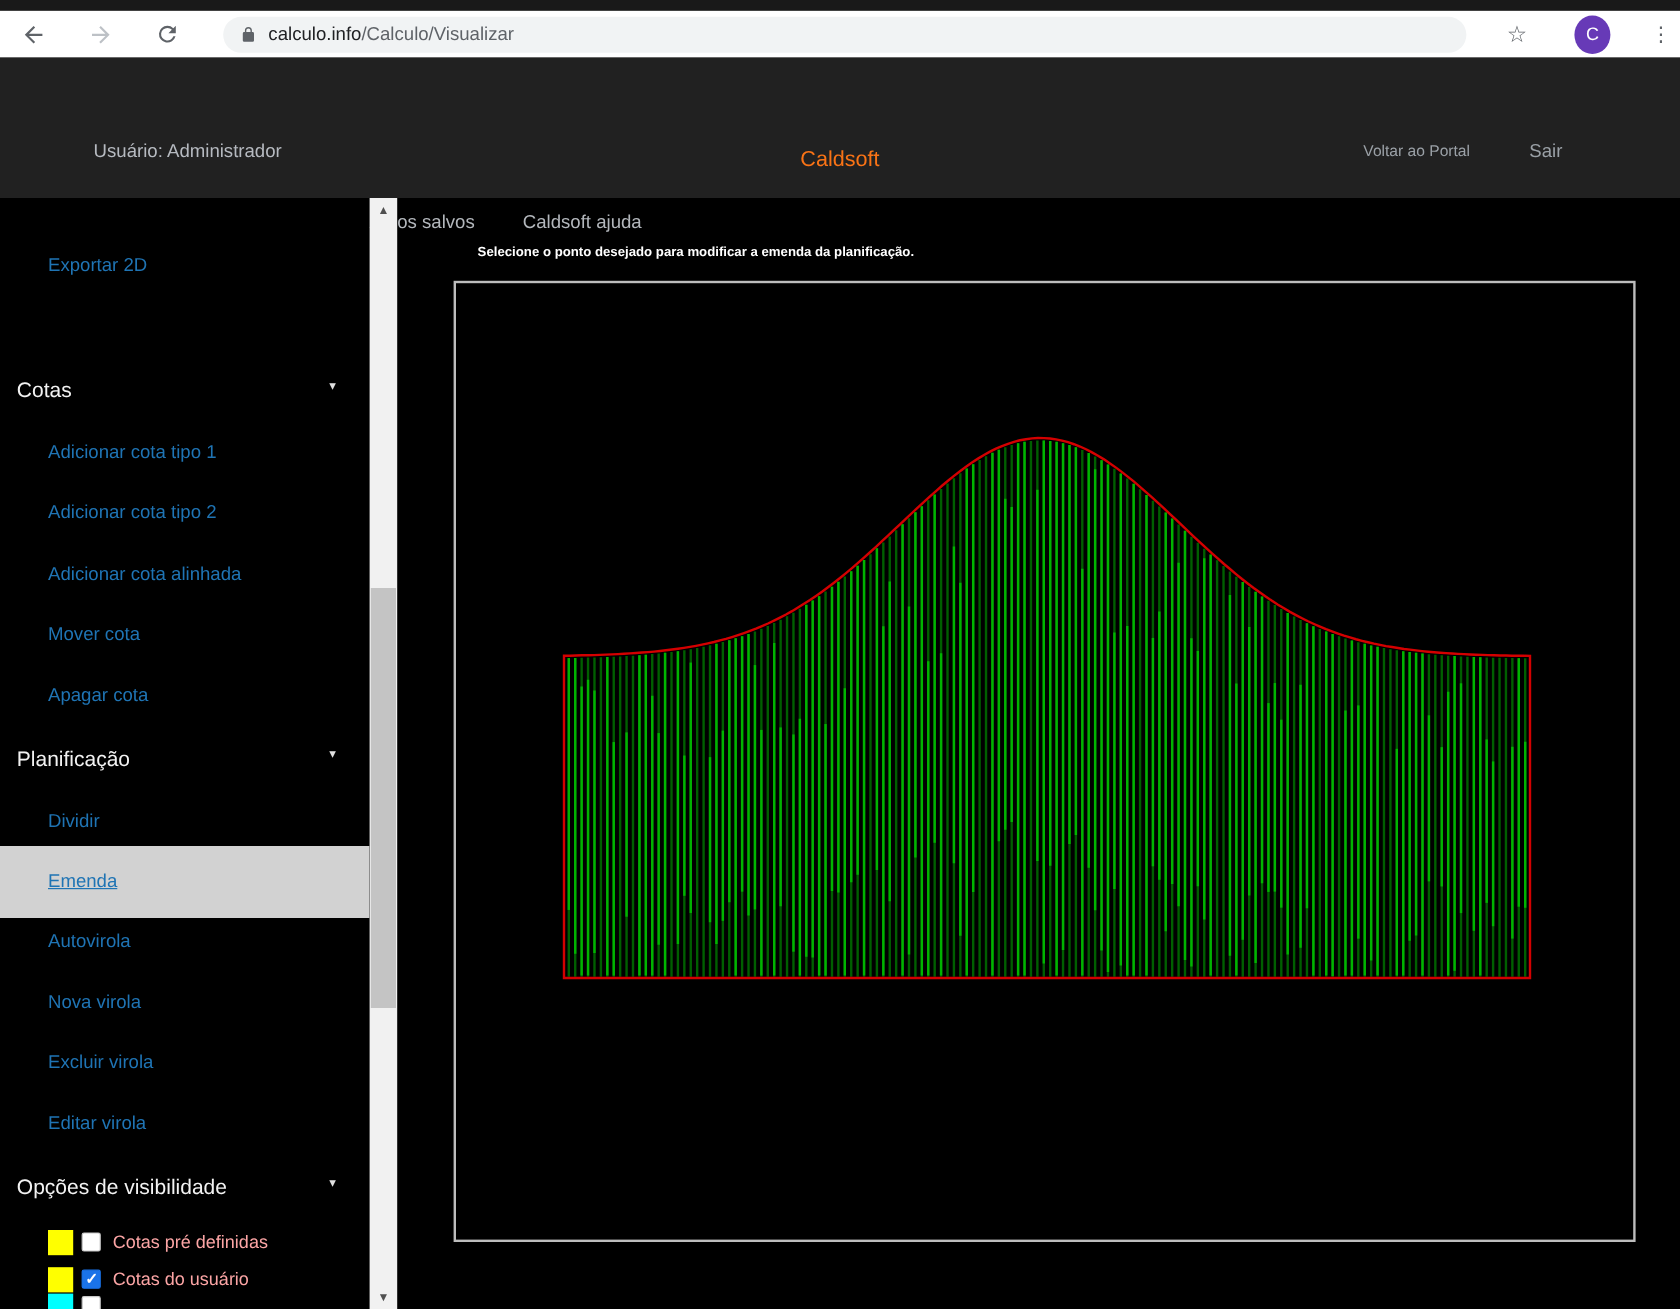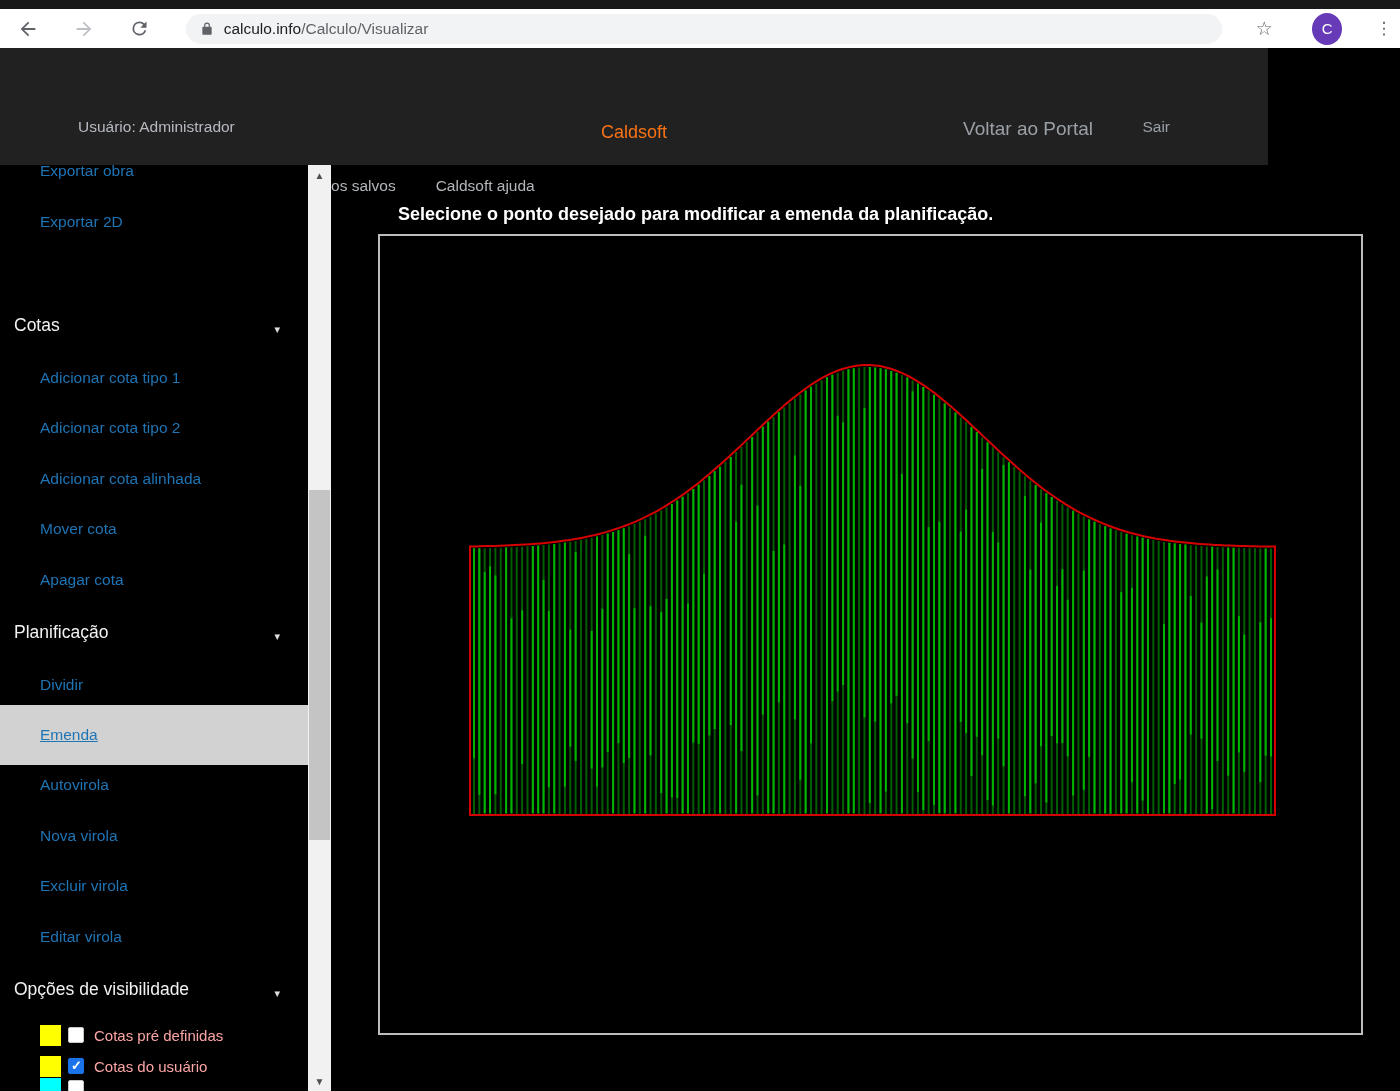--- a/index.html
+++ b/index.html
@@ -19,57 +19,57 @@
              border-radius:16px; display:flex; align-items:center; padding:0 14px; }
   #url-text { font-size:15.5px; margin-left:10px; white-space:nowrap; }
   #url-text .host { color:#202124; }
   #url-text .path { color:#5f6368; }
   #star-btn { margin-left:10px; color:#5f6368; font-size:19px; }
   #avatar { margin-left:16px; width:32px; height:32px; border-radius:50%;
             color:#fff; font-size:15px; display:flex; align-items:center; justify-content:center; }
   #kebab-btn { margin-left:10px; color:#5f6368; font-size:17px; letter-spacing:0; }
 
   
-  #app-header { left:0; top:48px; width:1268px; height:117px; background:#212121; }
+  #app-header { left:0; top:48px; width:1400px; height:117px; background:#212121; }
   #user-label { position:absolute; left:78px; top:70px; font-size:15.5px; color:#b6bac0; }
   #app-title  { position:absolute; left:0; top:74px; width:100%; text-align:center;
                 font-size:18px; color:#f97316; }
-  #portal-link{ position:absolute; right:175px; top:70px; font-size:19px; color:#9aa0a6; cursor:pointer; }
+  #portal-link{ position:absolute; right:175px; top:70px; font-size:13px; color:#9aa0a6; cursor:pointer; }
   #logout-link{ position:absolute; right:98px;  top:70px; font-size:15.5px; color:#9aa0a6; cursor:pointer; }
   #nav-row { position:absolute; left:77px; top:129px; display:flex; gap:40px; }
   .nav-link { font-size:15.5px; color:#b3b7bc; cursor:pointer; white-space:nowrap; }
 
   
   #sidebar { left:0; top:165px; width:308px; height:926px; background:#000; overflow:hidden; }
   .sb-row { position:absolute; left:0; width:308px; height:34px; transform:translateY(-50%);
             display:flex; align-items:center; }
   .sb-link { padding-left:40px; font-size:15.5px; color:#1f74b4; cursor:pointer; }
   .sb-section { padding-left:14px; font-size:17.5px; color:#f2f2f2; cursor:pointer;
-                width:100%; display:flex; align-items:flex-end; }
+                width:100%; display:flex; align-items:flex-start; }
   .sb-caret { margin-left:auto; margin-right:28px; color:#e0e0e0; font-size:11px; }
   .sb-active-row { position:absolute; left:0; width:308px; height:60px; transform:translateY(-50%);
                    background:#d2d2d2; display:flex; align-items:center; }
   .sb-active-row .sb-link { text-decoration:underline; }
   .sb-option { padding-left:40px; }
   .swatch { width:21px; height:21px; flex:0 0 21px; }
   .cbx { width:16px; height:16px; flex:0 0 16px; margin-left:7px; border-radius:2px;
          background:#fff; border:1px solid #c7c7c7; position:relative; cursor:pointer; }
   .cbx.checked { background:#1a73e8; border-color:#1a73e8; }
   .cbx.checked::after { content:"\2713"; position:absolute; left:2px; top:-1px;
                         color:#fff; font-size:13px; font-weight:bold; }
   .opt-label { margin-left:10px; font-size:15px; color:#fca5a5; white-space:nowrap; }
 
   
   #sb-scroll { left:308px; top:165px; width:23px; height:926px; background:#f1f1f1; }
   .scroll-arrow { position:absolute; left:0; width:23px; height:20px; color:#505050;
                   font-size:10px; display:flex; align-items:center; justify-content:center; cursor:pointer; }
   #sb-thumb { position:absolute; left:1px; top:325px; width:21px; height:350px; background:#c4c4c4; cursor:pointer; }
 
   
-  #instruction { left:398px; top:204px; font-size:18px; font-weight:bold; color:#ffffff; }
+  #instruction { left:398px; top:204px; font-size:11px; font-weight:bold; color:#ffffff; }
   #canvas-box { left:378px; top:234px; width:985px; height:801px; border:2px solid #bdbdbd;
                 background:#000; cursor:crosshair; }
 </style>
 </head>
 <body>
 
 <div id="top-strip" class="abs"></div>
 <div id="toolbar" class="abs">
   <div id="back-btn" class="tb-icon">
     <svg width="22" height="22" viewBox="0 0 24 24">
@@ -104,23 +104,20 @@
   <div id="logout-link">Sair</div>
   <div id="nav-row">
       <div class="nav-link">Listar figuras</div>
       <div class="nav-link">Obras</div>
       <div class="nav-link">Cálculos salvos</div>
       <div class="nav-link">Caldsoft ajuda</div>
     </div>
 </div>
 
 <div id="sidebar" class="abs">
-    <div class="sb-row" style="top: 6px;">
-      <span class="sb-link">Exportar obra</span>
-    </div>
     <div class="sb-row" style="top: 57px;">
       <span class="sb-link">Exportar 2D</span>
     </div>
     <div class="sb-row" style="top: 160px;">
       <div class="sb-section">
         <span>Cotas</span>
         <span class="sb-caret">▾</span>
       </div>
     </div>
     <div class="sb-row" style="top: 213px;">

